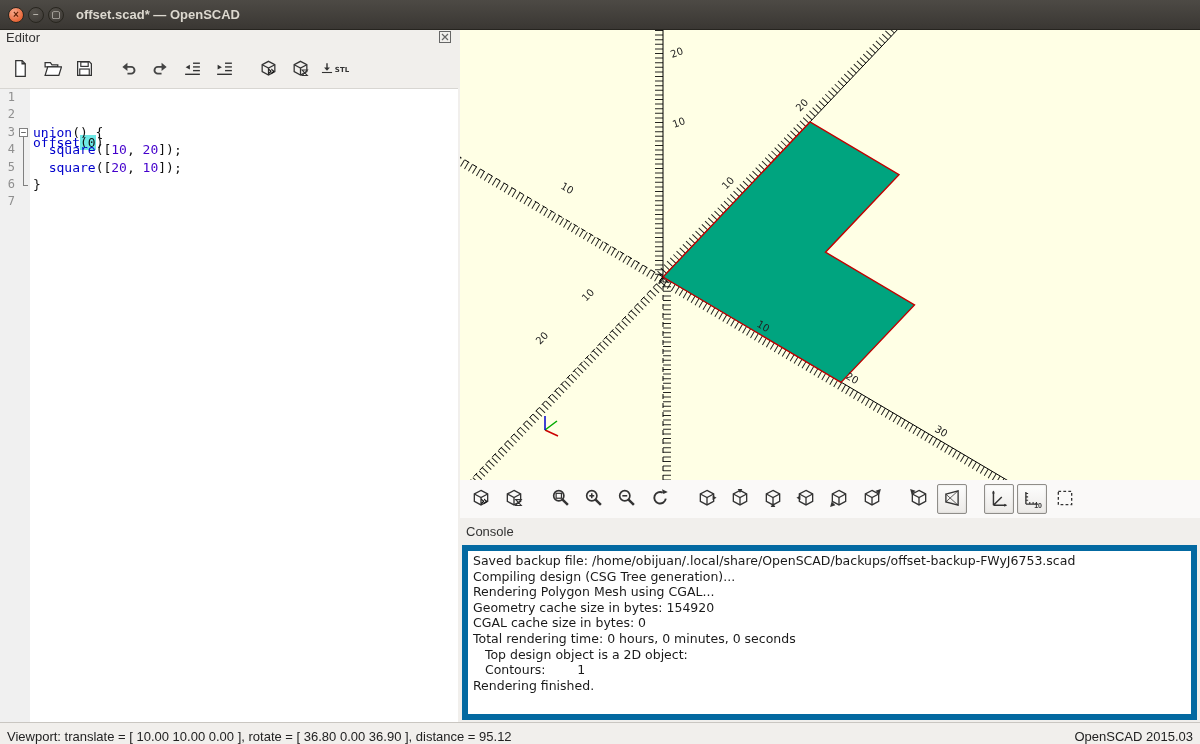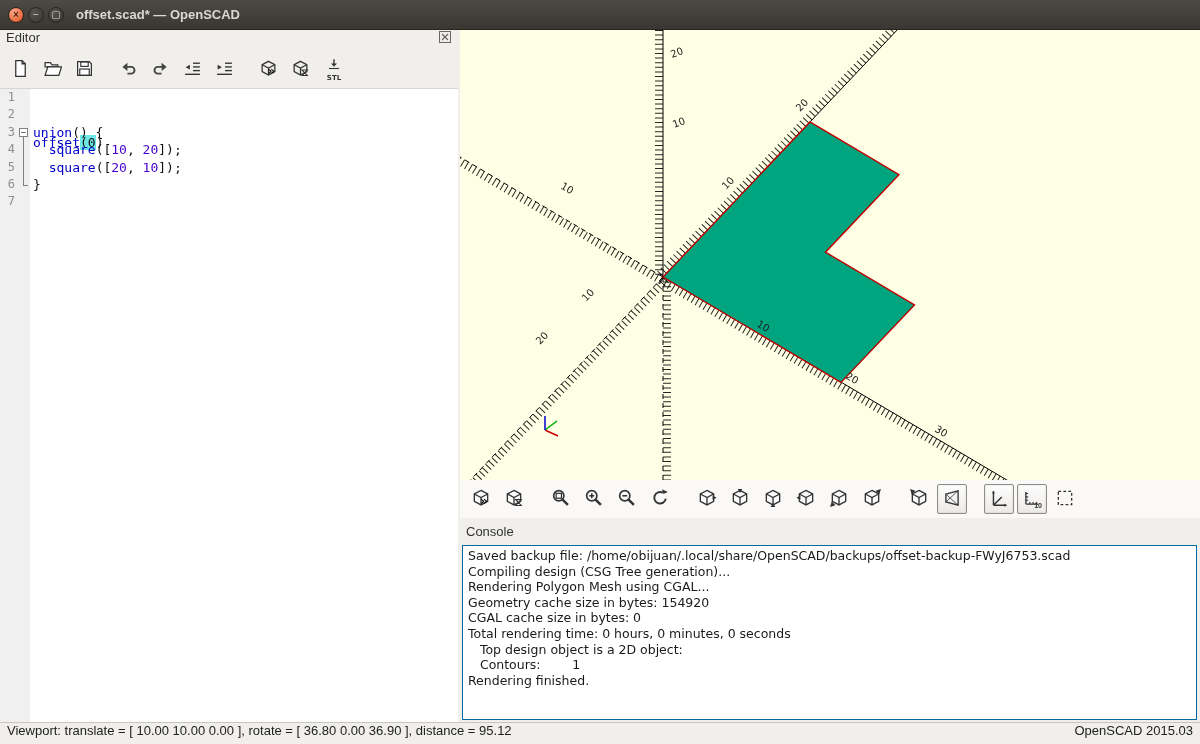--- a/index.html
+++ b/index.html
@@ -31,21 +31,21 @@
   .dock-header .spacer { flex:1; }
   .dock-close { width:14px; height:14px; display:flex; align-items:center; justify-content:center; }
 
   
   .editor-dock { position:absolute; left:0; top:30px; width:458px; height:692px; background:#f1efec; }
   .ed-toolbar { height:36px; display:flex; align-items:center; padding-left:4px; }
   .tbtn { width:28px; height:28px; border:none; background:transparent; padding:0; margin:0 2px;
     display:flex; align-items:center; justify-content:center; }
   .tbtn svg { width:19px; height:19px; }
   .tbtn.gap { margin-left:14px; }
-  .tbtn.stl { width:32px; flex-direction:column; }
+  .tbtn.stl { width:32px; flex-direction:row; }
   .tbtn.stl svg { width:16px; height:14px; }
   .stl-label { font-size:7px; font-weight:bold; color:#333; line-height:7px;
     font-family:"DejaVu Sans",sans-serif; }
 
   .code { position:absolute; top:58px; left:0; right:0; bottom:0; background:#fff;
     border-top:1px solid #d8d6d2;
     font-family:"DejaVu Sans Mono",monospace; font-size:13px; overflow:hidden; }
   .code::before { content:""; position:absolute; left:0; top:0; bottom:0; width:30px; background:#f0f0f0; }
   .code-row { display:flex; height:17.4px; line-height:17.4px; position:relative; }
   .ln { width:18px; flex:none; text-align:right; padding-right:3px; color:#8f8f8f; font-size:12px; }
@@ -78,27 +78,27 @@
     display:flex; align-items:center; justify-content:center; position:relative; }
   .vbtn svg { width:20px; height:20px; }
   .vbtn.gap { margin-left:14px; }
   .vbtn.pressed { border:1px solid #8f8d89; border-radius:2px;
     background:linear-gradient(#fdfdfd,#eceae7); box-shadow:inset 0 0 2px rgba(0,0,0,.15); }
   .scale-label { position:absolute; right:4px; bottom:4px; font-size:7px; font-weight:bold; color:#333; }
 
   .console-header { position:absolute; top:488px; left:0; height:26px; display:flex; align-items:center;
     padding-left:6px; font-size:13px; color:#333; }
   .console-box { position:absolute; top:515px; left:2px; width:735px; height:175px; background:#fff;
-    border:1px solid #0369a1; padding:2px 5px; overflow:hidden; }
+    border:6px solid #0369a1; padding:2px 5px; overflow:hidden; }
   .console-line { font-size:12.5px; line-height:15.6px; white-space:pre; color:#1a1a1a;
     font-family:"DejaVu Sans",sans-serif; }
 
   
   .statusbar { position:absolute; left:0; top:722px; width:1200px; height:22px; background:#f1efec;
-    border-top:1px solid #c9c6c1; display:flex; align-items:flex-start; padding:0 7px;
+    border-top:1px solid #c9c6c1; display:flex; align-items:flex-end; padding:0 7px;
     font-size:13px; color:#222; }
   .statusbar .sleft { flex:1; }
 </style>
 </head>
 <body>
 
 <div class="titlebar">
   <div class="winbtns">
     <span class="wbtn close">×</span>
     <span class="wbtn">−</span>

